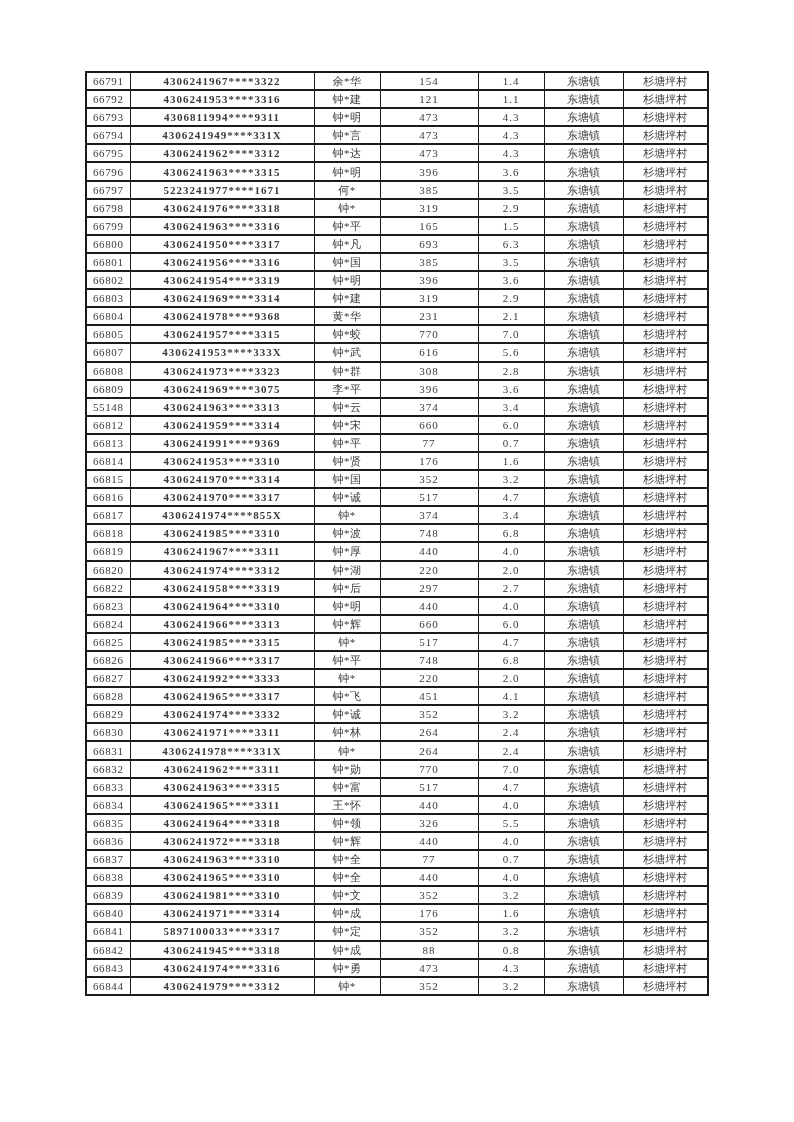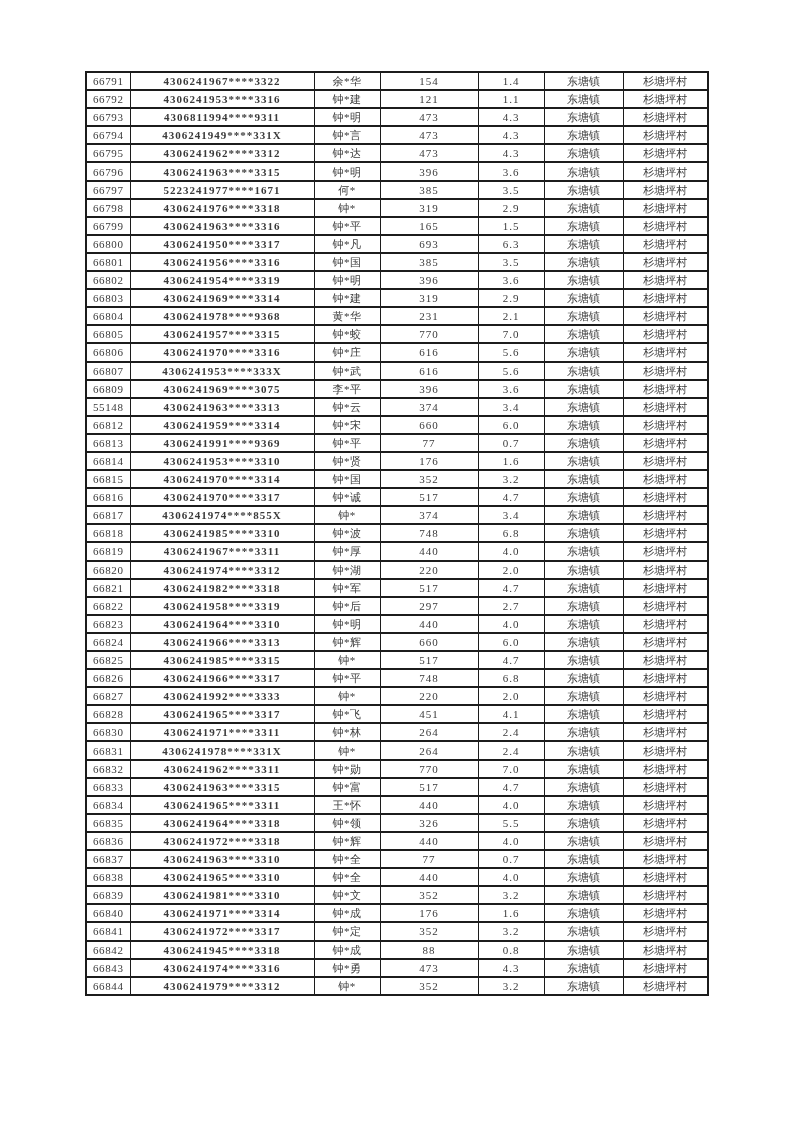--- a/index.html
+++ b/index.html
@@ -197,38 +197,38 @@
         <tr>
           <td class="col-0">66805</td>
           <td class="col-1">4306241957****3315</td>
           <td class="col-2">钟*蛟</td>
           <td class="col-3">770</td>
           <td class="col-4">7.0</td>
           <td class="col-5">东塘镇</td>
           <td class="col-6">杉塘坪村</td>
         </tr>
         <tr>
-          <td class="col-0">66806</td>
-          <td class="col-1">4306241970****3316</td>
-          <td class="col-2">钟*庄</td>
-          <td class="col-3">616</td>
-          <td class="col-4">5.6</td>
-          <td class="col-5">东塘镇</td>
-          <td class="col-6">杉塘坪村</td>
-        </tr>
-        <tr>
           <td class="col-0">66807</td>
           <td class="col-1">4306241953****333X</td>
           <td class="col-2">钟*武</td>
           <td class="col-3">616</td>
           <td class="col-4">5.6</td>
           <td class="col-5">东塘镇</td>
           <td class="col-6">杉塘坪村</td>
         </tr>
         <tr>
+          <td class="col-0">66808</td>
+          <td class="col-1">4306241973****3323</td>
+          <td class="col-2">钟*群</td>
+          <td class="col-3">308</td>
+          <td class="col-4">2.8</td>
+          <td class="col-5">东塘镇</td>
+          <td class="col-6">杉塘坪村</td>
+        </tr>
+        <tr>
           <td class="col-0">66809</td>
           <td class="col-1">4306241969****3075</td>
           <td class="col-2">李*平</td>
           <td class="col-3">396</td>
           <td class="col-4">3.6</td>
           <td class="col-5">东塘镇</td>
           <td class="col-6">杉塘坪村</td>
         </tr>
         <tr>
           <td class="col-0">55148</td>
@@ -314,29 +314,20 @@
         <tr>
           <td class="col-0">66820</td>
           <td class="col-1">4306241974****3312</td>
           <td class="col-2">钟*湖</td>
           <td class="col-3">220</td>
           <td class="col-4">2.0</td>
           <td class="col-5">东塘镇</td>
           <td class="col-6">杉塘坪村</td>
         </tr>
         <tr>
-          <td class="col-0">66821</td>
-          <td class="col-1">4306241982****3318</td>
-          <td class="col-2">钟*军</td>
-          <td class="col-3">517</td>
-          <td class="col-4">4.7</td>
-          <td class="col-5">东塘镇</td>
-          <td class="col-6">杉塘坪村</td>
-        </tr>
-        <tr>
           <td class="col-0">66822</td>
           <td class="col-1">4306241958****3319</td>
           <td class="col-2">钟*后</td>
           <td class="col-3">297</td>
           <td class="col-4">2.7</td>
           <td class="col-5">东塘镇</td>
           <td class="col-6">杉塘坪村</td>
         </tr>
         <tr>
           <td class="col-0">66823</td>
@@ -386,20 +377,29 @@
         <tr>
           <td class="col-0">66828</td>
           <td class="col-1">4306241965****3317</td>
           <td class="col-2">钟*飞</td>
           <td class="col-3">451</td>
           <td class="col-4">4.1</td>
           <td class="col-5">东塘镇</td>
           <td class="col-6">杉塘坪村</td>
         </tr>
         <tr>
+          <td class="col-0">66829</td>
+          <td class="col-1">4306241974****3332</td>
+          <td class="col-2">钟*诚</td>
+          <td class="col-3">352</td>
+          <td class="col-4">3.2</td>
+          <td class="col-5">东塘镇</td>
+          <td class="col-6">杉塘坪村</td>
+        </tr>
+        <tr>
           <td class="col-0">66830</td>
           <td class="col-1">4306241971****3311</td>
           <td class="col-2">钟*林</td>
           <td class="col-3">264</td>
           <td class="col-4">2.4</td>
           <td class="col-5">东塘镇</td>
           <td class="col-6">杉塘坪村</td>
         </tr>
         <tr>
           <td class="col-0">66831</td>
@@ -486,21 +486,21 @@
           <td class="col-0">66840</td>
           <td class="col-1">4306241971****3314</td>
           <td class="col-2">钟*成</td>
           <td class="col-3">176</td>
           <td class="col-4">1.6</td>
           <td class="col-5">东塘镇</td>
           <td class="col-6">杉塘坪村</td>
         </tr>
         <tr>
           <td class="col-0">66841</td>
-          <td class="col-1">4306241972****3317</td>
+          <td class="col-1">5897100033****3317</td>
           <td class="col-2">钟*定</td>
           <td class="col-3">352</td>
           <td class="col-4">3.2</td>
           <td class="col-5">东塘镇</td>
           <td class="col-6">杉塘坪村</td>
         </tr>
         <tr>
           <td class="col-0">66842</td>
           <td class="col-1">4306241945****3318</td>
           <td class="col-2">钟*成</td>

